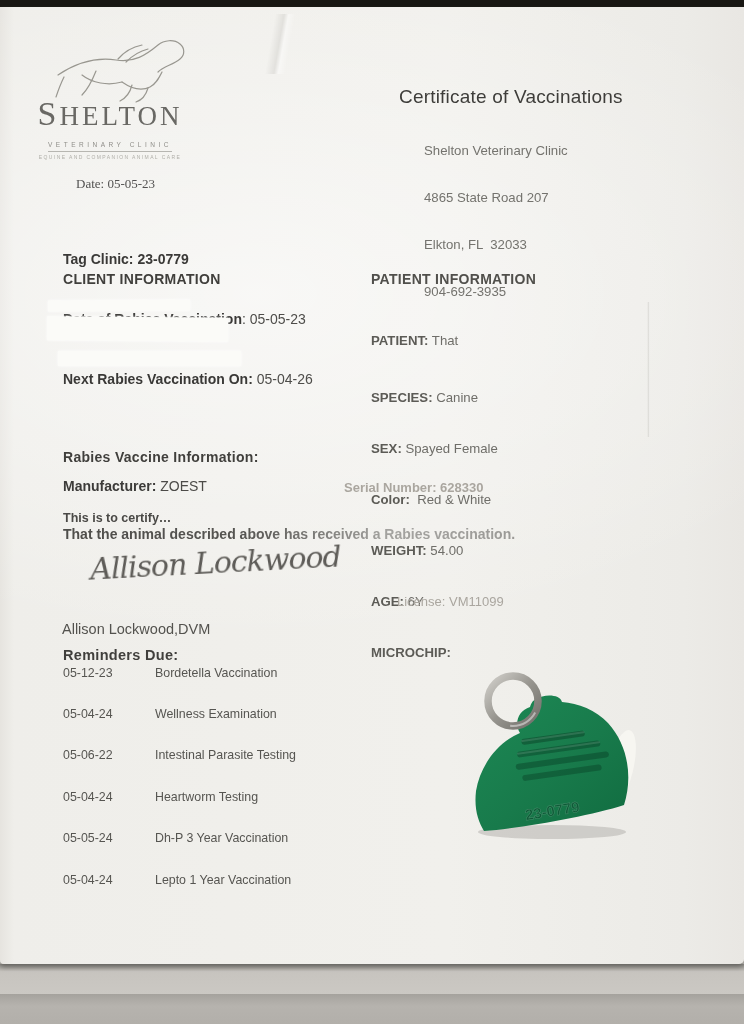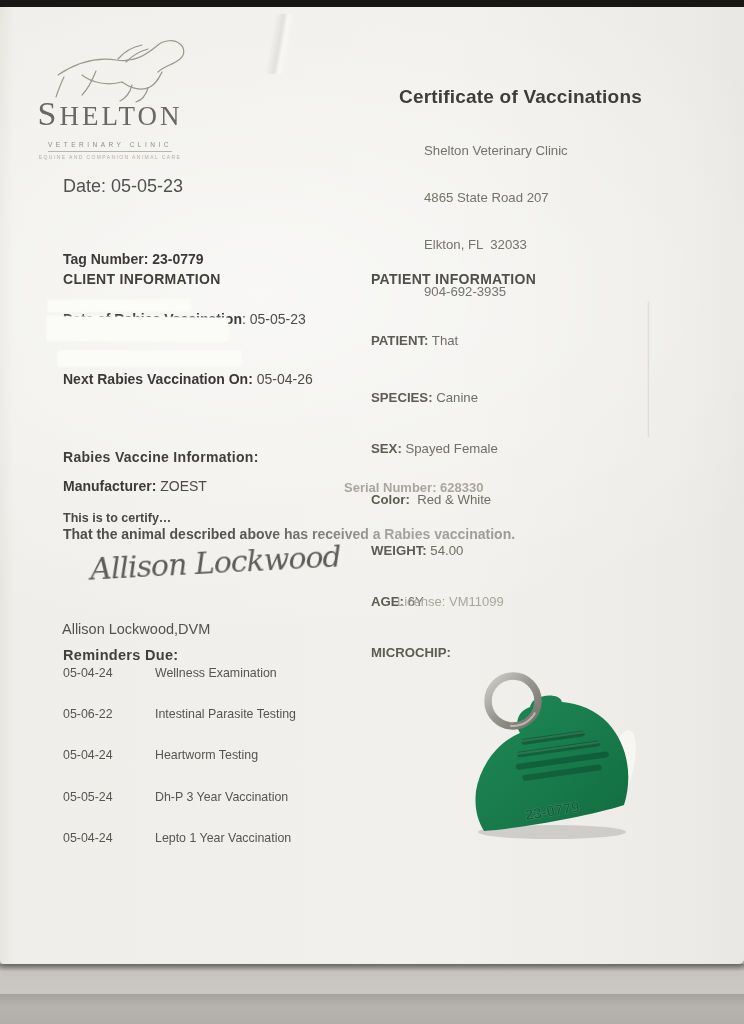--- a/index.html
+++ b/index.html
@@ -29,24 +29,24 @@
   
   .logo-art{position:absolute;left:52px;top:28px;}
   .logo-text{position:absolute;left:28px;top:88px;width:164px;text-align:center;}
   .logo-name{display:block;font-family:"Liberation Serif",serif;font-size:27px;letter-spacing:3px;
       color:#696archy865;color:#696864;}
   .logo-name::first-letter{font-size:34px;}
   .logo-sub{display:inline-block;font-size:6.5px;letter-spacing:3.5px;color:#8f8e89;margin-top:1px;
       padding-bottom:3px;border-bottom:1px solid #b7b6b1;}
   .logo-tag{display:block;font-size:5px;letter-spacing:1.4px;color:#ailleursb0afa9;color:#b0afa9;margin-top:2px;}
   
-  .cert-title{left:399px;top:79px;font-size:19px;font-weight:bold;color:#3e3d3a;letter-spacing:.2px;}
+  .cert-title{left:399px;top:79px;font-size:19px;font-weight:normal;color:#3e3d3a;letter-spacing:.2px;}
   .addr{position:absolute;left:424px;top:105px;font-size:13.2px;line-height:15.6px;color:#74736e;white-space:pre;}
   
-  .date-line{left:63px;top:169px;font-size:18px;color:#525150;}
+  .date-line{left:76px;top:169px;font-size:13px;color:#525150;font-family:Liberation Serif, serif;}
   .tagblock{position:absolute;left:63px;top:202px;font-size:14px;line-height:20px;color:#4e4d4a;white-space:pre;}
   .tagblock .b{color:#3a3937;}
   .sec-head{font-size:14px;font-weight:bold;color:#403f3c;letter-spacing:.3px;}
   
   .whiteout{position:absolute;background:#fbfbf8;box-shadow:0 0 3px rgba(255,255,255,.9);}
   
   .patient-rows{position:absolute;left:371px;top:291px;font-size:13.2px;line-height:17px;
       color:#6f6e69;filter:blur(.2px);white-space:pre;}
   .patient-rows .b{color:#5c5b56;}
   
@@ -97,21 +97,21 @@
     <div class="addr">
       <div>Shelton Veterinary Clinic</div>
       <div>4865 State Road 207</div>
       <div>Elkton, FL  32033</div>
       <div>904-692-3935</div>
     </div>
 
     <div class="t date-line"><span>Date:</span> <span>05-05-23</span></div>
 
     <div class="tagblock">
-      <div><span class="b">Tag Number:</span><span class="b"> </span><span class="b">23-0779</span></div>
+      <div><span class="b">Tag Clinic:</span><span class="b"> </span><span class="b">23-0779</span></div>
       <div><span class="b">Date of Rabies Vaccination</span><span>: 05-05-23</span></div>
       <div><span class="b">Next Rabies Vaccination On:</span> <span>05-04-26</span></div>
     </div>
 
     <div class="t sec-head" style="left:63px;top:264px;">CLIENT INFORMATION</div>
     <div class="whiteout" style="left:48px;top:293px;width:142px;height:11px;transform:rotate(-.5deg);"></div>
     <div class="whiteout" style="left:47px;top:310px;width:181px;height:24px;transform:rotate(.4deg);"></div>
     <div class="whiteout" style="left:58px;top:344px;width:183px;height:15px;"></div>
 
     <div class="t sec-head" style="left:371px;top:264px;filter:blur(.2px);color:#504f4b;">PATIENT INFORMATION</div>
@@ -131,20 +131,21 @@
 
     <div class="t b" style="left:63px;top:504px;font-size:12.5px;color:#4a4946;">This is to certify…</div>
     <div class="t b certify2" style="left:63px;top:519px;font-size:14px;color:#454441;">That the animal described above has received a Rabies vaccination.</div>
 
     <div class="t sig-script">Allison Lockwood</div>
     <div class="t" style="left:62px;top:586px;font-size:14.5px;color:#53524e;margin-top:28px;">Allison Lockwood,DVM</div>
     <div class="t faded" style="left:397px;top:587px;font-size:13px;"><span>License:</span> <span>VM11099</span></div>
 
     <div class="t sec-head" style="left:63px;top:640px;font-size:14.5px;">Reminders Due:</div>
     <div class="rem-rows">
+      <div><span class="rem-date">05-12-23</span><span>Bordetella Vaccination</span></div>
       <div><span class="rem-date">05-04-24</span><span>Wellness Examination</span></div>
       <div><span class="rem-date">05-06-22</span><span>Intestinal Parasite Testing</span></div>
       <div><span class="rem-date">05-04-24</span><span>Heartworm Testing</span></div>
       <div><span class="rem-date">05-05-24</span><span>Dh-P 3 Year Vaccination</span></div>
       <div><span class="rem-date">05-04-24</span><span>Lepto 1 Year Vaccination</span></div>
     </div>
 
     <svg class="tag-svg" width="205" height="195" viewBox="0 0 205 195">
       <defs>
         <linearGradient id="greenG" x1="0" y1="0" x2="1" y2="1">

